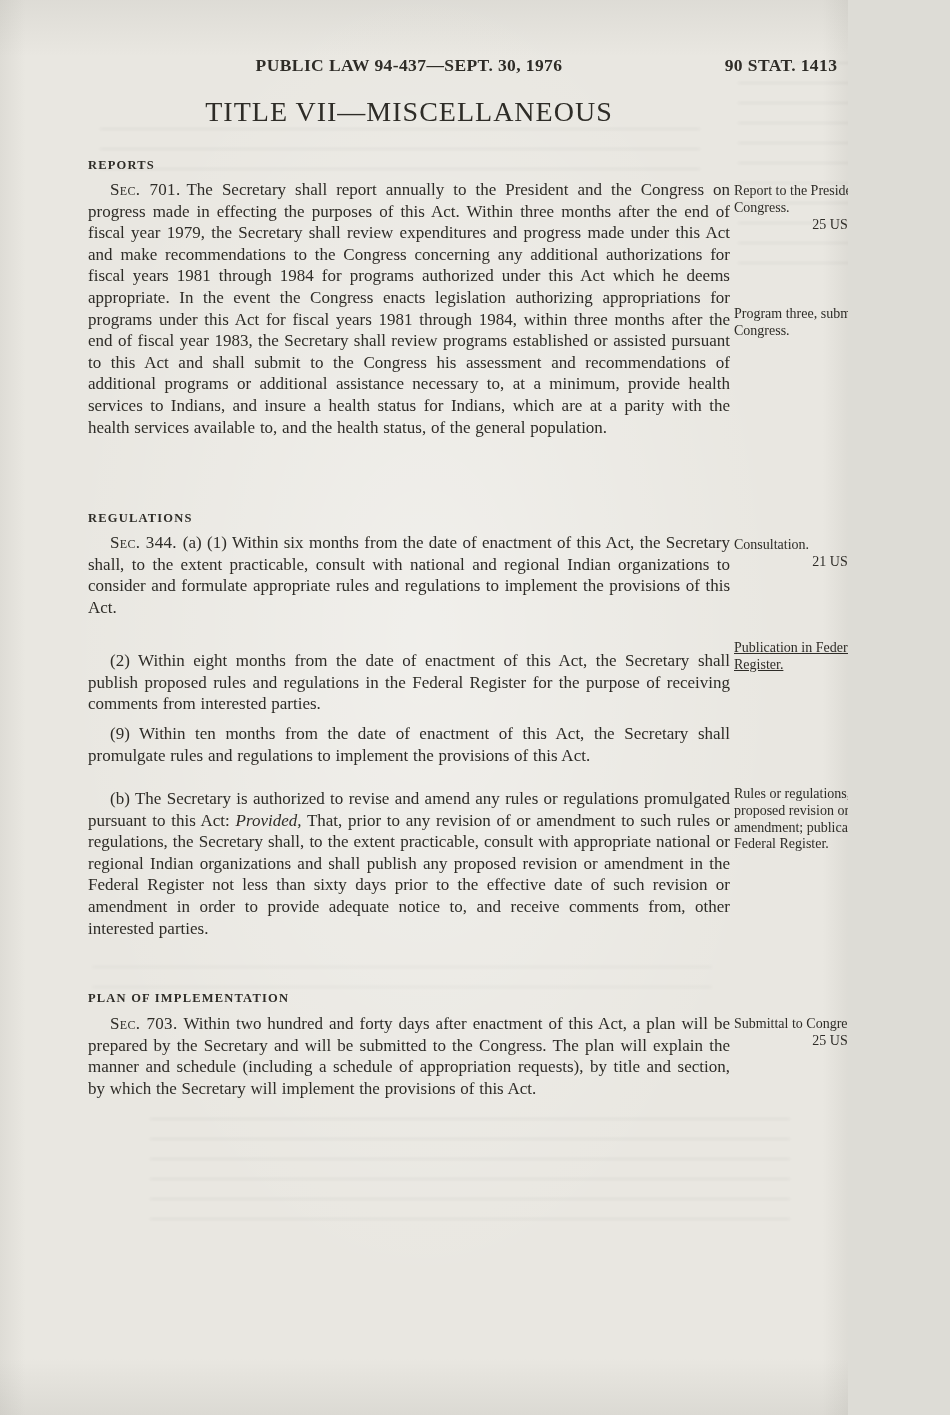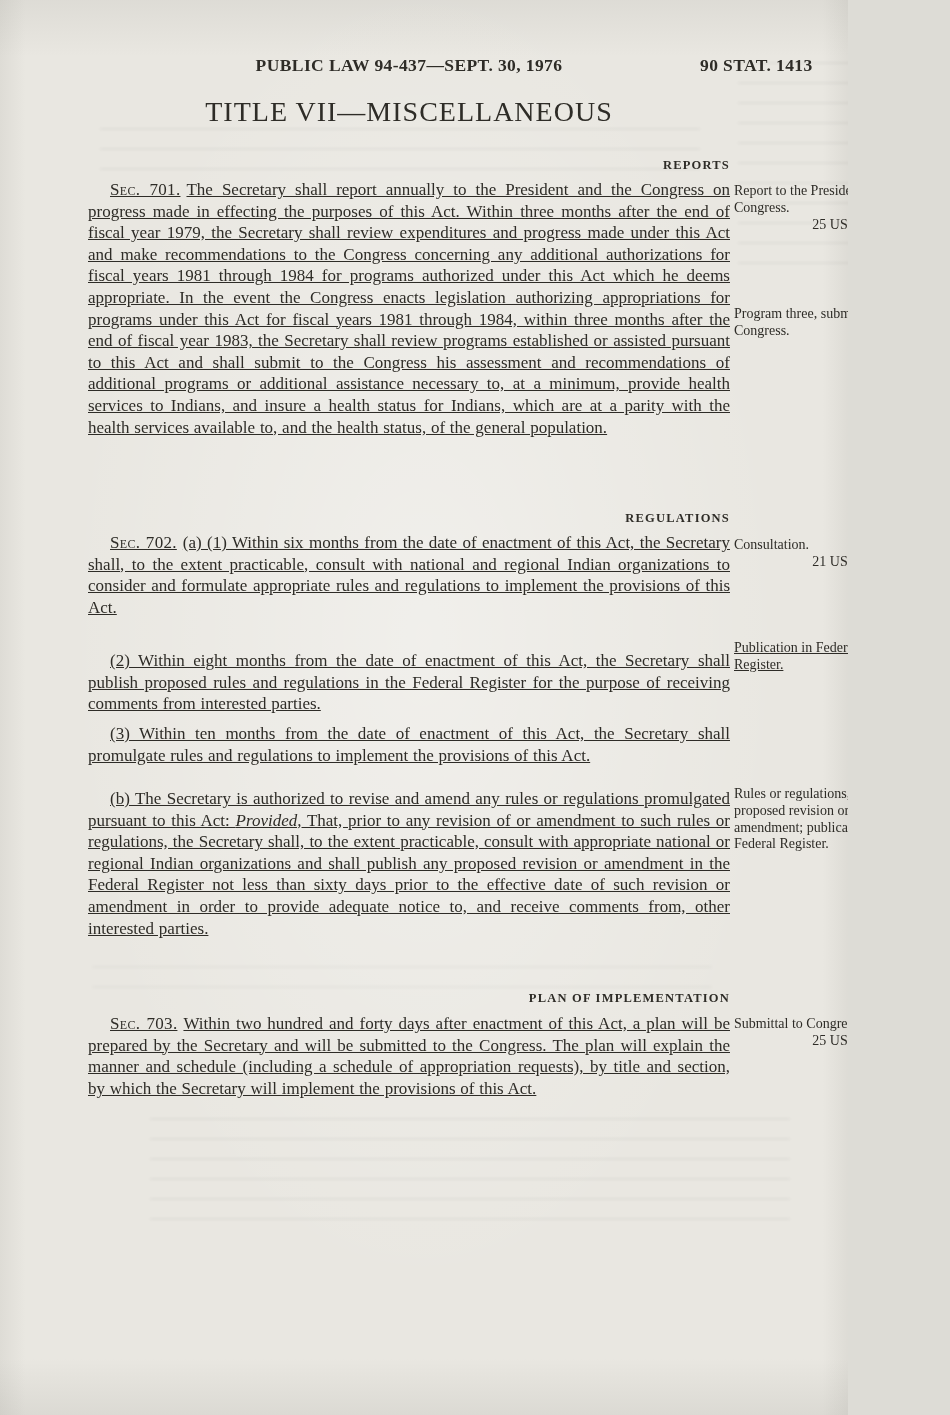--- a/index.html
+++ b/index.html
@@ -22,37 +22,36 @@
     background:repeating-linear-gradient(180deg, rgba(95,95,88,0.16) 0 2px, rgba(95,95,88,0) 2px 20px);
     filter:blur(1.4px);
     opacity:.45;
   }
   .txt{position:absolute;z-index:1;}
   .running-header-left{
     top:55px;left:88px;width:642px;text-align:center;
     font-size:17.5px;font-weight:bold;letter-spacing:.4px;
   }
   .running-header-right{
-    top:55px;left:700px;width:162px;text-align:left;
+    top:55px;left:700px;width:162px;text-align:center;
     font-size:17.5px;font-weight:bold;letter-spacing:.4px;
   }
   .page-title{
     top:96px;left:88px;width:642px;text-align:center;
     font-size:28px;font-weight:normal;letter-spacing:1px;margin:0;
   }
   .sec-heading{
-    left:88px;width:642px;text-align:right;
+    left:88px;width:642px;text-align:left;
     font-size:12.5px;font-weight:bold;letter-spacing:1.2px;margin:0;
   }
   .body-par{
     left:88px;width:642px;margin:0;
     font-size:17px;line-height:21.6px;
     text-align:justify;text-indent:22px;
     word-spacing:.5px;
-    text-decoration:underline;
   }
   .sec-lead{font-variant:small-caps;padding-right:6px;letter-spacing:.3px;}
   .italic{font-style:italic;}
   .margin-note{
     left:734px;width:158px;margin:0;
     font-size:14px;line-height:16.8px;text-align:left;
   }
   .margin-note .cite{display:block;text-align:right;}
 </style>
 </head>
@@ -67,23 +66,23 @@
 
   <div class="txt running-header-left">PUBLIC LAW 94-437—SEPT. 30, 1976</div>
   <div class="txt running-header-right">90 STAT. 1413</div>
 
   <h1 class="txt page-title">TITLE VII—MISCELLANEOUS</h1>
 
   <h2 class="txt sec-heading" style="top:158px;">REPORTS</h2>
   <p class="txt body-par" style="top:179px;"><span class="sec-lead">Sec. 701.</span><span>The Secretary shall report annually to the President and the Congress on progress made in effecting the purposes of this Act. Within three months after the end of fiscal year 1979, the Secretary shall review expenditures and progress made under this Act and make recommendations to the Congress concerning any additional authorizations for fiscal years 1981 through 1984 for programs authorized under this Act which he deems appropriate. In the event the Congress enacts legislation authorizing appropriations for programs under this Act for fiscal years 1981 through 1984, within three months after the end of fiscal year 1983, the Secretary shall review programs established or assisted pursuant to this Act and shall submit to the Congress his assessment and recommendations of additional programs or additional assistance necessary to, at a minimum, provide health services to Indians, and insure a health status for Indians, which are at a parity with the health services available to, and the health status, of the general population.</span></p>
 
   <h2 class="txt sec-heading" style="top:511px;">REGULATIONS</h2>
-  <p class="txt body-par" style="top:532px;"><span class="sec-lead">Sec. 702.</span><span>(a) (1) Within six months from the date of enactment of this Act, the Secretary shall, to the extent practicable, consult with national and regional Indian organizations to consider and formulate appropriate rules and regulations to implement the provisions of this Act.</span></p>
+  <p class="txt body-par" style="top:532px;"><span class="sec-lead">Sec. 344.</span><span>(a) (1) Within six months from the date of enactment of this Act, the Secretary shall, to the extent practicable, consult with national and regional Indian organizations to consider and formulate appropriate rules and regulations to implement the provisions of this Act.</span></p>
   <p class="txt body-par" style="top:650px;"><span>(2) Within eight months from the date of enactment of this Act, the Secretary shall publish proposed rules and regulations in the Federal Register for the purpose of receiving comments from interested parties.</span></p>
-  <p class="txt body-par" style="top:723px;"><span>(3) Within ten months from the date of enactment of this Act, the Secretary shall promulgate rules and regulations to implement the provisions of this Act.</span></p>
+  <p class="txt body-par" style="top:723px;"><span>(9) Within ten months from the date of enactment of this Act, the Secretary shall promulgate rules and regulations to implement the provisions of this Act.</span></p>
   <p class="txt body-par" style="top:788px;"><span>(b) The Secretary is authorized to revise and amend any rules or regulations promulgated pursuant to this Act: </span><span class="italic">Provided,</span><span> That, prior to any revision of or amendment to such rules or regulations, the Secretary shall, to the extent practicable, consult with appropriate national or regional Indian organizations and shall publish any proposed revision or amendment in the Federal Register not less than sixty days prior to the effective date of such revision or amendment in order to provide adequate notice to, and receive comments from, other interested parties.</span></p>
 
   <h2 class="txt sec-heading" style="top:991px;">PLAN OF IMPLEMENTATION</h2>
   <p class="txt body-par" style="top:1013px;"><span class="sec-lead">Sec. 703.</span><span>Within two hundred and forty days after enactment of this Act, a plan will be prepared by the Secretary and will be submitted to the Congress. The plan will explain the manner and schedule (including a schedule of appropriation requests), by title and section, by which the Secretary will implement the provisions of this Act.</span></p>
 
   <div class="txt margin-note" style="top:183px;">
     <span>Report to the President and Congress.</span>
     <span class="cite">25 USC 1671.</span>
   </div>
   <div class="txt margin-note" style="top:306px;">

